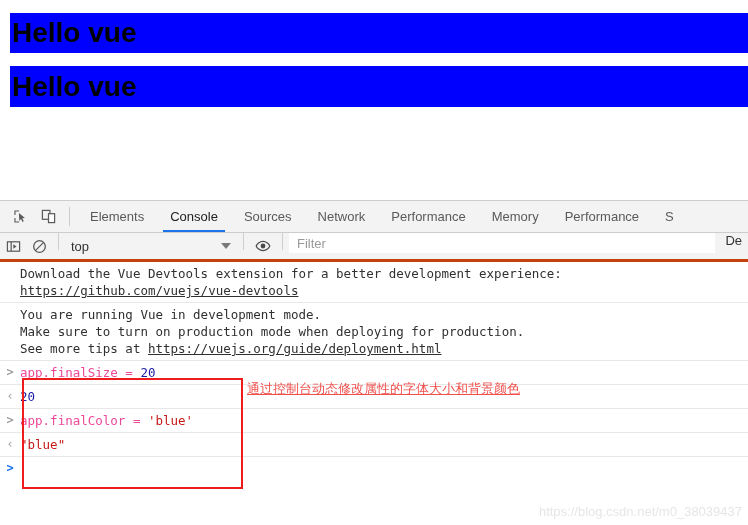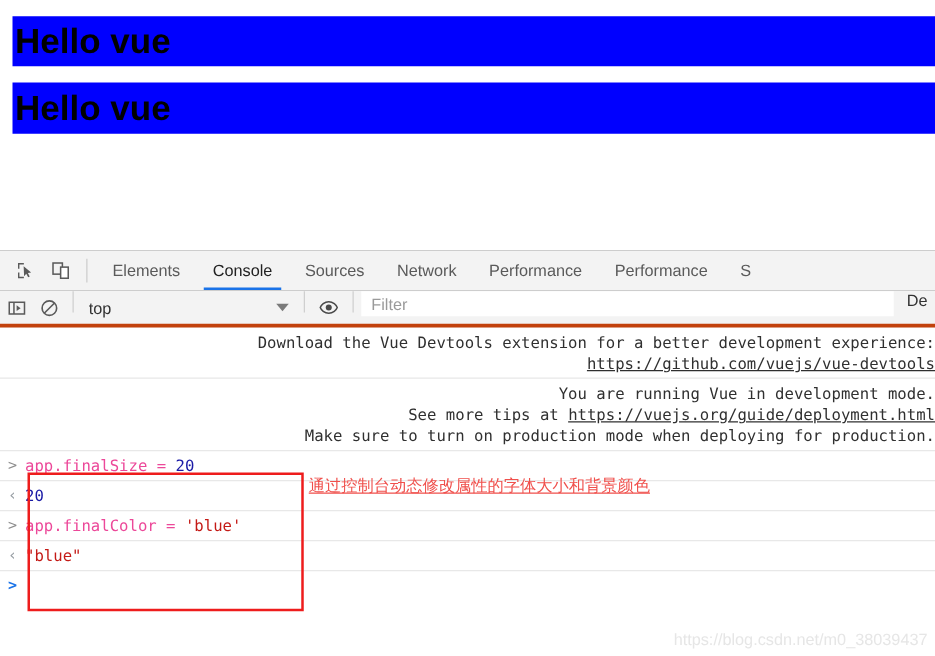--- a/index.html
+++ b/index.html
@@ -180,21 +180,21 @@
     position: relative;
     font-family: "DejaVu Sans Mono", "Liberation Mono", monospace;
     font-size: 12.5px;
     color: #303030;
   }
   .msg-group {
     border-bottom: 1px solid #e8e8e8;
     padding: 3px 0 3px 20px;
     line-height: 17px;
   }
-  .msg-line { white-space: pre; text-align: right; }
+  .msg-line { white-space: pre; }
   .msg-link {
     color: #303030;
   }
 
   
   .console-row {
     display: flex;
     align-items: flex-start;
     border-bottom: 1px solid #e8e8e8;
     line-height: 17px;
@@ -280,20 +280,23 @@
     <div class="tab">
       <span>Sources</span>
     </div>
     <div class="tab">
       <span>Network</span>
     </div>
     <div class="tab">
       <span>Performance</span>
     </div>
     <div class="tab">
+      <span>Memory</span>
+    </div>
+    <div class="tab">
       <span>Performance</span>
     </div>
     <div class="tab">
       <span>S</span>
     </div>
   </div>
 
   <div id="filterbar">
     <div class="fb-icon">
       <svg width="15" height="15" viewBox="0 0 16 16">
@@ -327,22 +330,22 @@
 
   <div id="console-log">
 
     <div class="msg-group">
       <div class="msg-line">Download the Vue Devtools extension for a better development experience:</div>
       <div class="msg-line"><a class="msg-link" href="#">https://github.com/vuejs/vue-devtools</a></div>
     </div>
 
     <div class="msg-group">
       <div class="msg-line">You are running Vue in development mode.</div>
+      <div class="msg-line">Make sure to turn on production mode when deploying for production.</div>
       <div class="msg-line"><span>See more tips at </span><a class="msg-link" href="#">https://vuejs.org/guide/deployment.html</a></div>
-      <div class="msg-line">Make sure to turn on production mode when deploying for production.</div>
     </div>
 
     <div class="console-row">
       <span class="gutter input">&gt;</span>
       <span class="code-txt"><span class="tok-plain">app.finalSize = </span><span class="tok-num">20</span></span>
     </div>
 
     <div class="console-row">
       <span class="gutter output">‹</span>
       <span class="code-txt tok-num">20</span>

